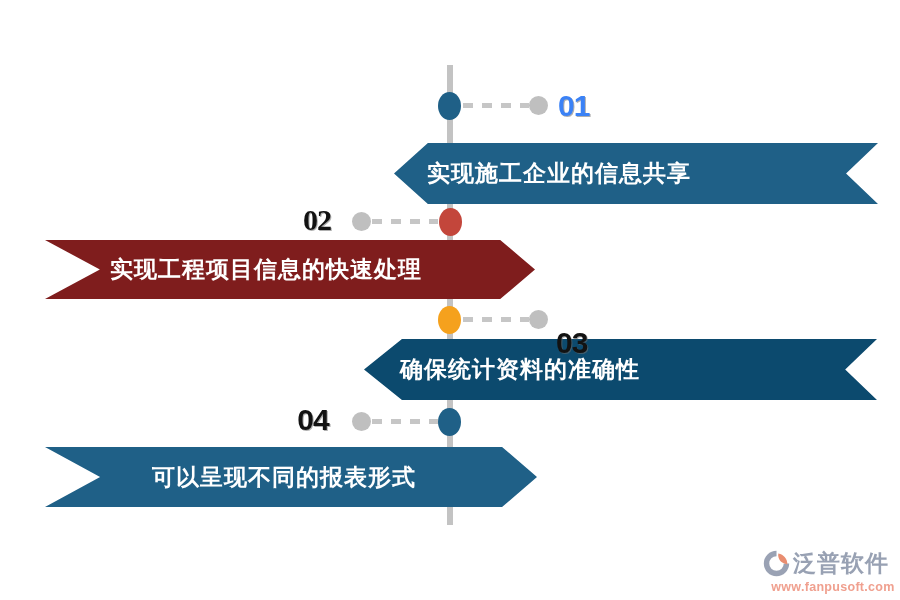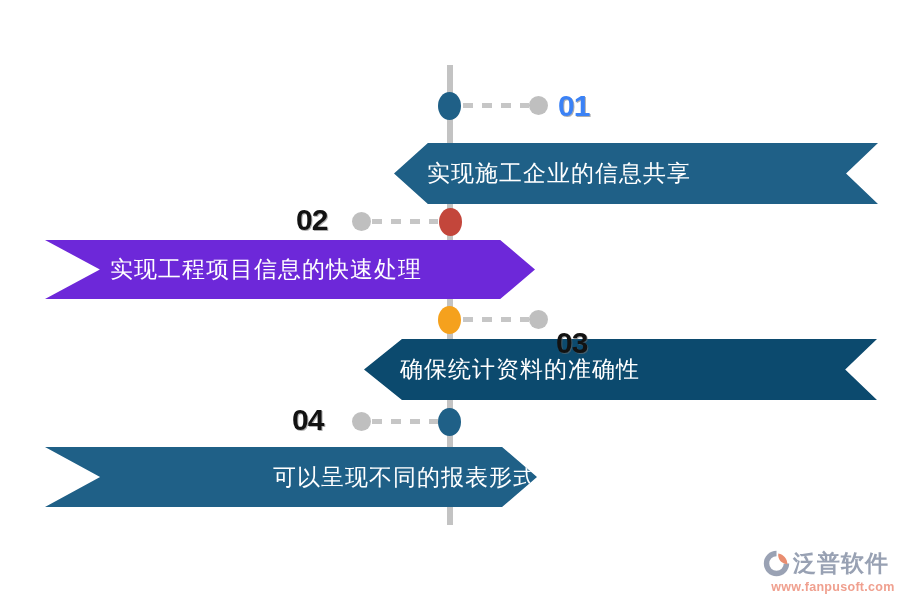--- a/index.html
+++ b/index.html
@@ -19,21 +19,21 @@
   }
   
   .banner {
     position: absolute;
     display: flex;
     align-items: center;
   }
   .banner .banner-text {
     color: #ffffff;
     font-size: 23px;
-    font-weight: normal;
+    font-weight: bold;
     letter-spacing: 1px;
     white-space: nowrap;
   }
   
   .b0 {
     left: 394px; top: 143px; width: 484px; height: 61px;
     clip-path: polygon(0% 50%, 7% 0%, 100% 0%, 93.4% 50%, 100% 100%, 7% 100%);
     padding-left: 33px;
   }
   .b2 {
@@ -44,21 +44,20 @@
   
   .b1 {
     left: 45px; top: 240px; width: 490px; height: 59px;
     clip-path: polygon(0% 0%, 92.9% 0%, 100% 50%, 92.9% 100%, 0% 100%, 11.2% 50%);
     padding-left: 65px;
   }
   .b3 {
     left: 45px; top: 447px; width: 492px; height: 60px;
     clip-path: polygon(0% 0%, 92.9% 0%, 100% 50%, 92.9% 100%, 0% 100%, 11.2% 50%);
     padding-left: 107px;
-    justify-content: flex-end;
   }
   
   .node {
     position: absolute;
     width: 23px; height: 28px;
     border-radius: 50%;
   }
   .n0 { left: 438px; top: 92px; }
   .n1 { left: 439px; top: 208px; }
   .n2 { left: 438px; top: 306px; }
@@ -86,23 +85,23 @@
   
   .num {
     position: absolute;
     font-size: 30px;
     font-weight: bold;
     letter-spacing: -1px;
     line-height: 1;
     text-shadow: 1px 1px 0 rgba(110,110,110,0.55);
   }
   .m0 { left: 558px; top: 91px; }
-  .m1 { left: 296px; top: 205px; width: 42px; text-align: left; }
+  .m1 { left: 296px; top: 205px; width: 42px; text-align: center; font-family: Liberation Serif, serif; }
   .m2 { left: 556px; top: 303px; margin-top: 25px; }
-  .m3 { left: 292px; top: 405px; width: 42px; text-align: left; }
+  .m3 { left: 292px; top: 405px; width: 42px; text-align: center; }
   
   .logo {
     position: absolute;
     left: 762px; top: 548px;
     width: 134px;
   }
   .logo-row {
     display: flex;
     align-items: center;
     gap: 2px;
@@ -129,21 +128,21 @@
 <div class="vline" style="background: rgb(195, 195, 195);"></div>
 
 <div class="banner b0" style="background: rgb(31, 96, 135);">
   <span class="banner-text">实现施工企业的信息共享</span>
 </div>
 <div class="node n0" style="background: rgb(31, 96, 135);"></div>
 <div class="dash d0"></div>
 <div class="dot g0" style="background: rgb(191, 191, 191);"></div>
 <div class="num m0" style="color: #3b82f6;">01</div>
 
-<div class="banner b1" style="background: #6d28d9;">
+<div class="banner b1" style="background: #7f1d1d;">
   <span class="banner-text">实现工程项目信息的快速处理</span>
 </div>
 <div class="node n1" style="background: rgb(195, 70, 59);"></div>
 <div class="dash d1"></div>
 <div class="dot g1" style="background: rgb(191, 191, 191);"></div>
 <div class="num m1" style="color: rgb(18, 18, 18);">02</div>
 
 <div class="banner b2" style="background: #0c4a6e;">
   <span class="banner-text">确保统计资料的准确性</span>
 </div>

